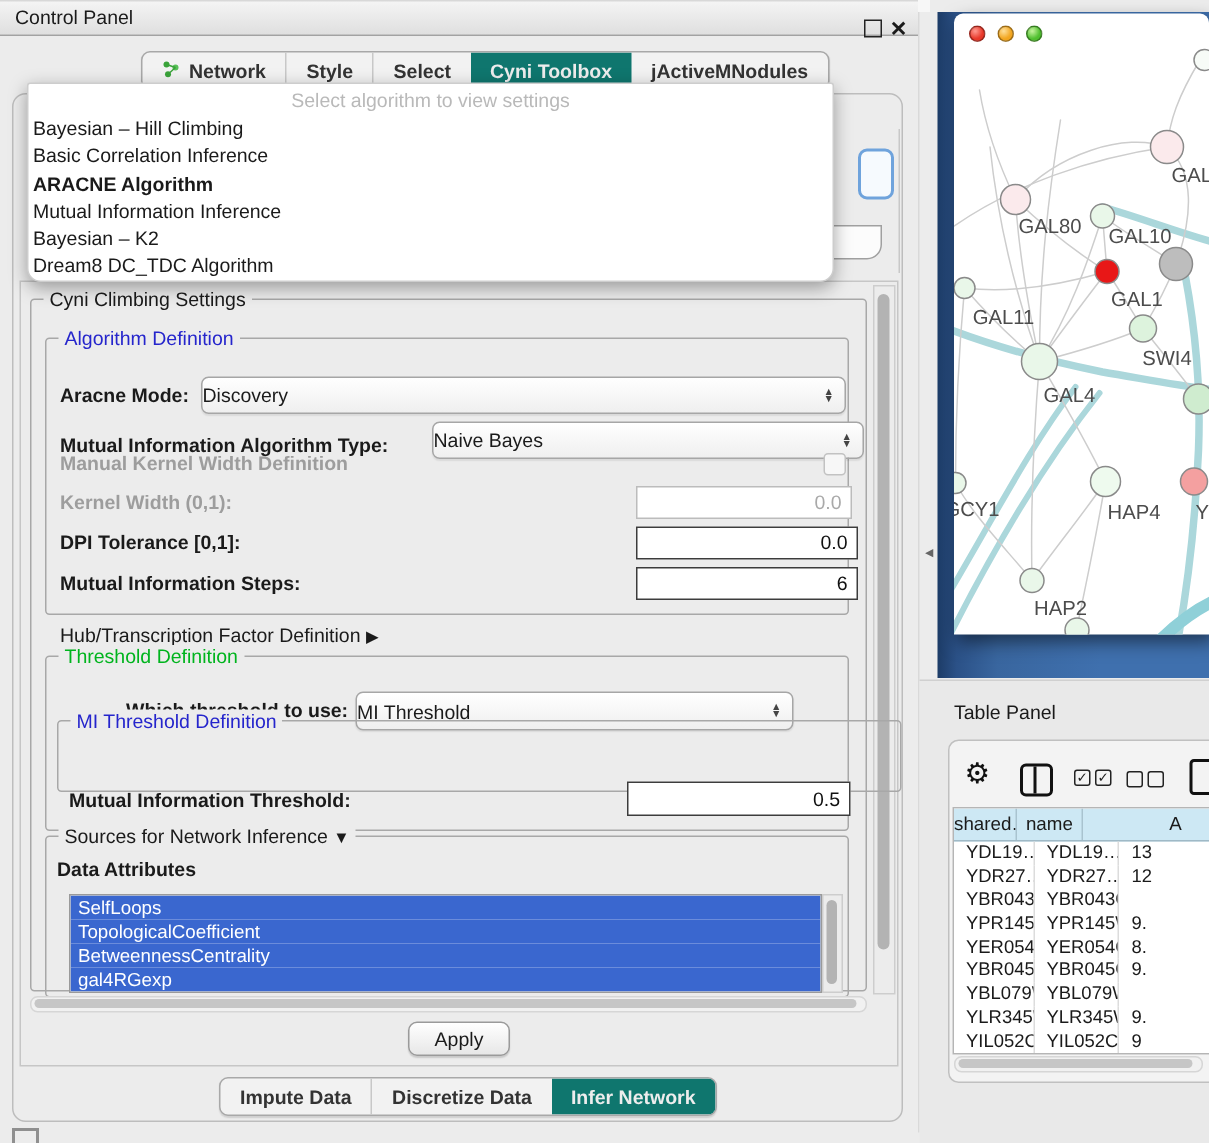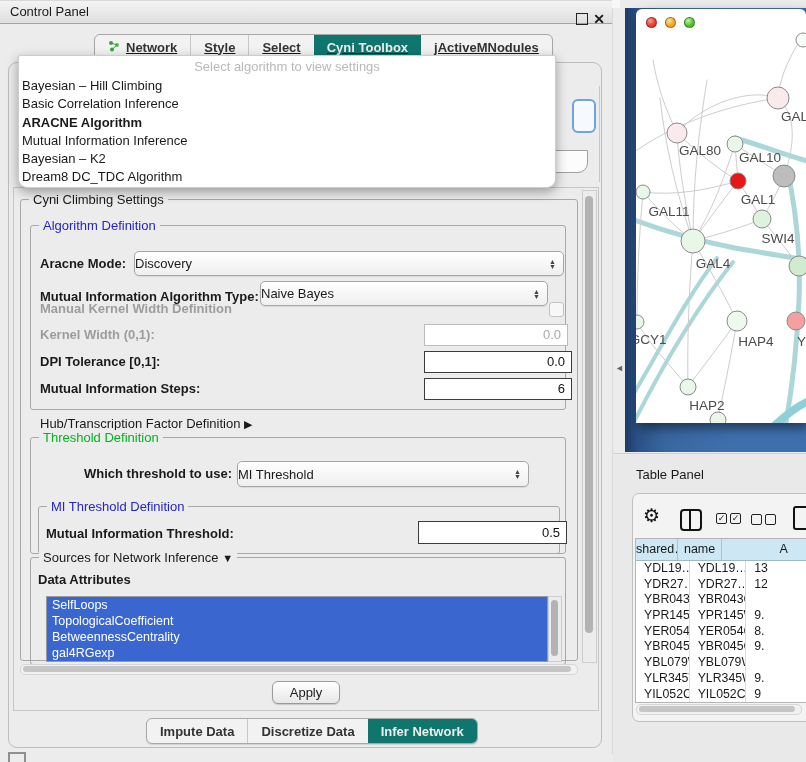--- a/index.html
+++ b/index.html
@@ -96,21 +96,21 @@
 
 <div id="root">
 
   <div class="abs top-strip"></div>
   <div class="abs titlebar">
     <span class="t">Control Panel</span>
   </div>
   <div class="abs float-btn"></div>
   <div class="abs close-btn">✕</div>
 
-  <div class="abs tabbar" style="left:94px;top:34px;text-decoration:underline;">
+  <div class="abs tabbar" style="left:94px;top:34px;">
     <div class="tab">
       <span class="net-ico">
         <svg width="12" height="12">
             <circle cx="3" cy="3" r="2" fill="#3aa33a"></circle>
             <circle cx="9" cy="5" r="2" fill="#58c058"></circle>
             <circle cx="4" cy="9.5" r="2" fill="#3aa33a"></circle>
             <line x1="3" y1="3" x2="9" y2="5" stroke="#3aa33a" stroke-width="1"></line>
             <line x1="9" y1="5" x2="4" y2="9.5" stroke="#3aa33a" stroke-width="1"></line>
           </svg>
       </span>
@@ -150,21 +150,21 @@
   </div>
   <span class="lbl b" style="left:40px;top:256px;">Aracne Mode:</span>
   <div class="combo" style="left:134px;top:251px;width:428px;height:23px;">
     <span class="val">Discovery</span>
     <span class="spin">
         <span>▲</span>
         <span>▼</span>
       </span>
   </div>
   <span class="lbl b" style="left:40px;top:289px;">Mutual Information Algorithm Type:</span>
-  <div class="combo" style="left:260px;top:281px;width:286px;height:23px;">
+  <div class="combo" style="left:288px;top:281px;width:286px;height:23px;">
     <span class="val">Naive Bayes</span>
     <span class="spin">
         <span>▲</span>
         <span>▼</span>
       </span>
   </div>
   <span class="lbl b dis" style="left:40px;top:301px;">Manual Kernel Width Definition</span>
   <div class="cb" style="left:549px;top:302px;"></div>
   <span class="lbl b dis" style="left:40px;top:327px;">Kernel Width (0,1):</span>
   <div class="tf tf-dis" style="left:424px;top:324px;width:136px;height:20px;">0.0</div>
@@ -182,21 +182,21 @@
     <span class="legend lg-green">Threshold Definition</span>
   </div>
   <span class="lbl b" style="left:84px;top:466px;">Which threshold to use:</span>
   <div class="combo" style="left:237px;top:461px;width:290px;height:24px;">
     <span class="val">MI Threshold</span>
     <span class="spin">
         <span>▲</span>
         <span>▼</span>
       </span>
   </div>
-  <div class="abs fs" style="left:38px;top:506px;width:520px;height:46px;">
+  <div class="abs fs" style="left:38px;top:480px;width:520px;height:46px;padding-left:41px;">
     <span class="legend lg-blue">MI Threshold Definition</span>
   </div>
   <span class="lbl b" style="left:46px;top:526px;text-align:center;">Mutual Information Threshold:</span>
   <div class="tf tf-on" style="left:418px;top:521px;width:141px;height:21px;line-height:21px;">0.5</div>
 
   <div class="abs fs" style="left:30px;top:557px;width:534px;height:106px;">
     <span class="legend">
       <span>Sources for Network Inference</span>
       <span class="tri">▼</span>
     </span>

